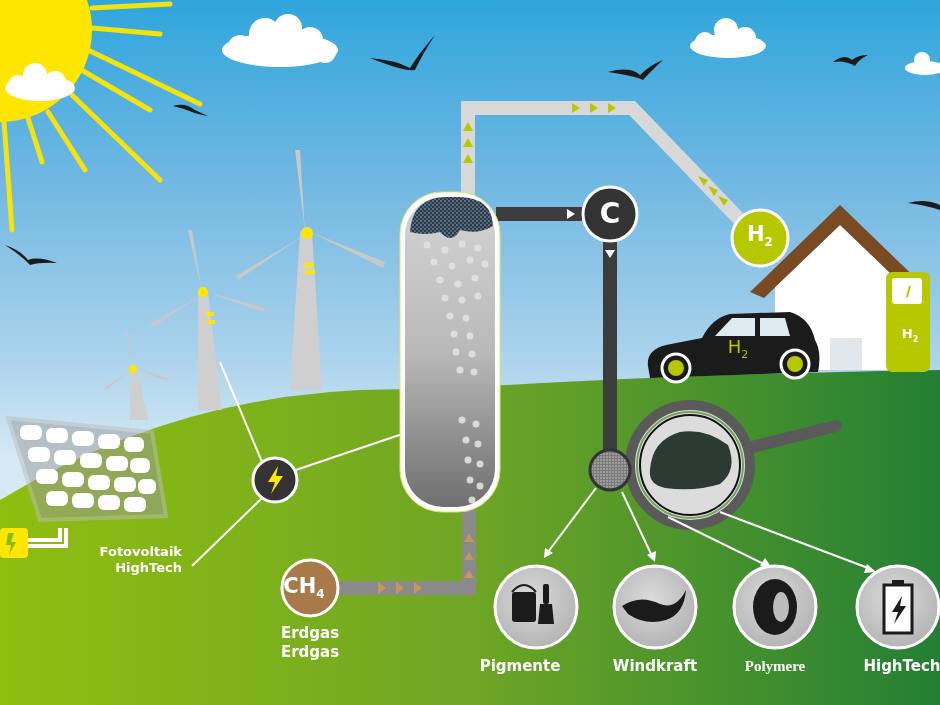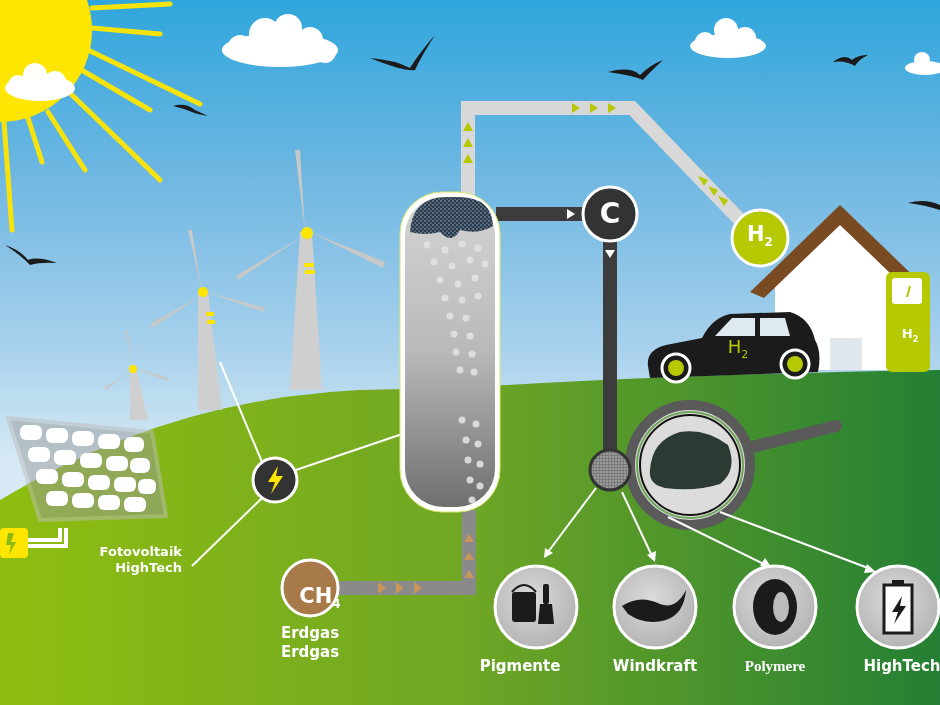--- a/index.html
+++ b/index.html
@@ -311,21 +311,21 @@
     </g>
   </g>
 </svg>
 
 
 <div class="lbl" style="left:72px;top:544px;width:110px;font-size:13px;text-align:right;">
   <div>Fotovoltaik</div>
   <div>HighTech</div>
 </div>
 
-<div class="circle-txt" style="left:282px;top:574px;width:76px;font-size:21px;margin-top:10px;">
+<div class="circle-txt" style="left:266px;top:574px;width:76px;font-size:21px;">
   <span>CH</span><sub style="font-size:12px;">4</sub>
 </div>
 
 <div class="lbl" style="left:270px;top:624px;width:80px;font-size:15px;text-align:center;">
   <div>Erdgas</div>
   <div>Erdgas</div>
 </div>
 
 <div class="circle-txt" style="left:583px;top:197px;width:54px;font-size:28px;">C</div>
 

